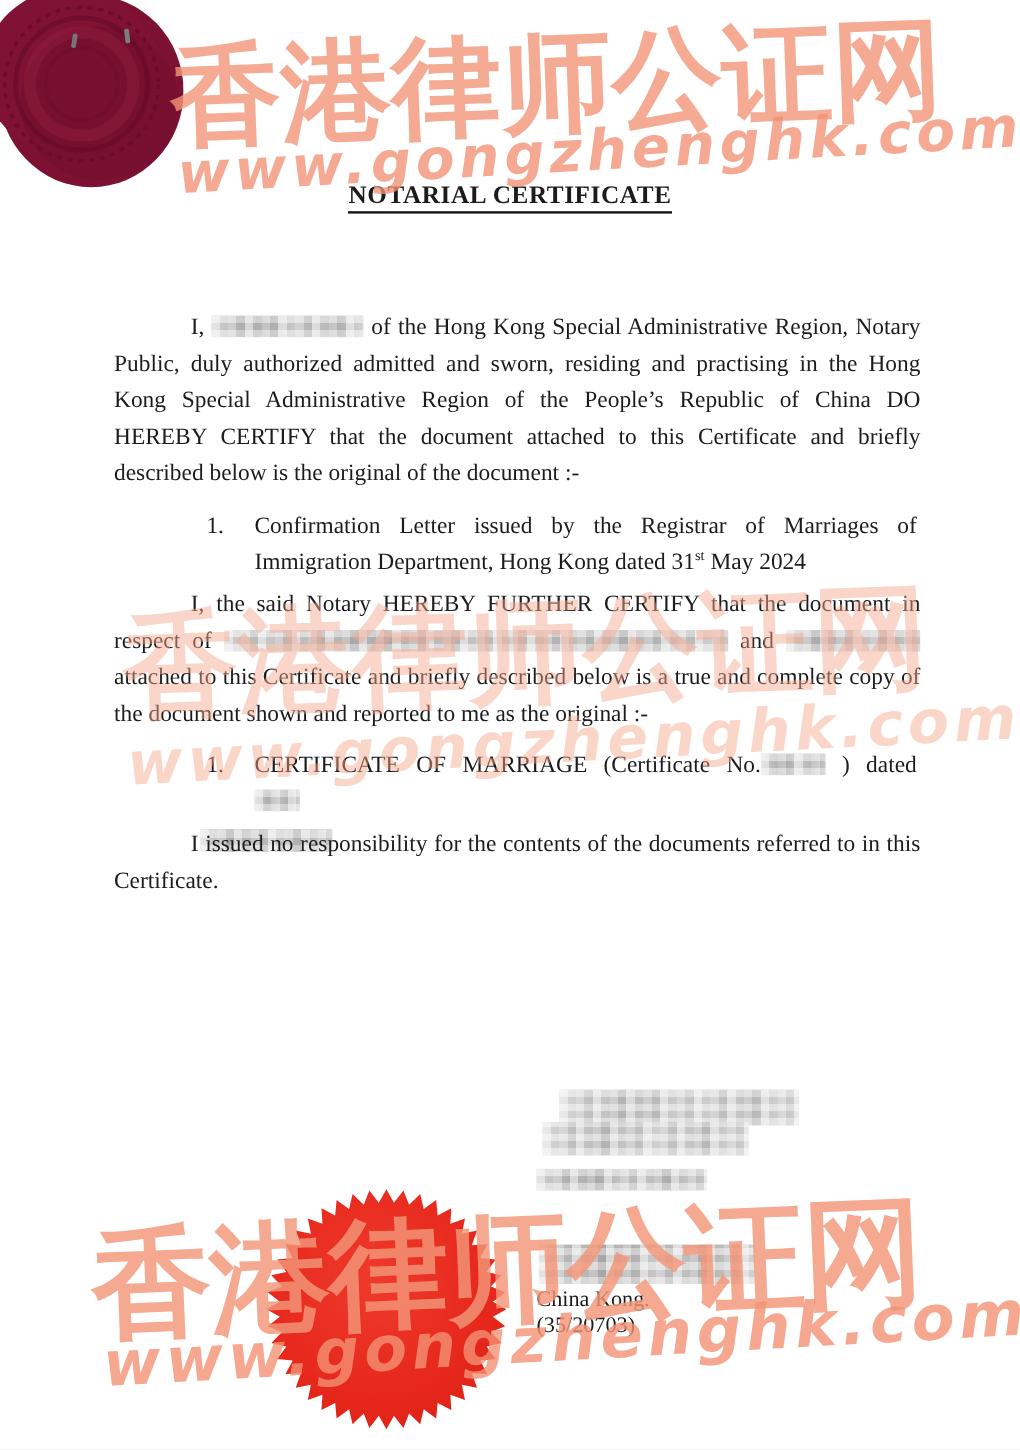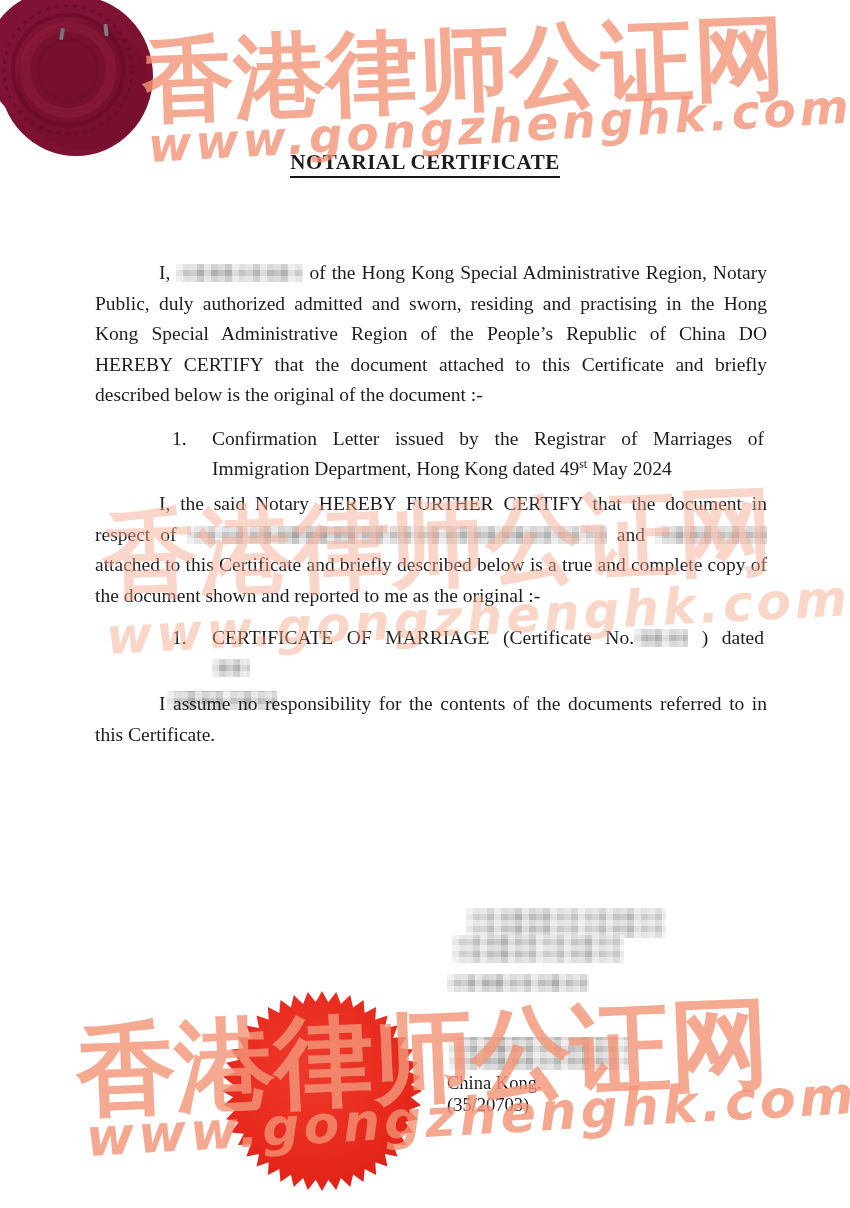--- a/index.html
+++ b/index.html
@@ -88,40 +88,40 @@
 
 
   <div class="para para-indent p1">
     <span>I,</span>
     <span class="px px-inline" style="width:127px;"></span>
     <span>of the Hong Kong Special Administrative Region, Notary Public, duly authorized admitted and sworn, residing and practising in the Hong Kong Special Administrative Region of the People’s Republic of China DO HEREBY CERTIFY that the document attached to this Certificate and briefly described below is the original of the document :-</span>
   </div>
 
   <div class="list-item li1">
     <span class="li-num">1.</span>
-    <span>Confirmation Letter issued by the Registrar of Marriages of Immigration Department, Hong Kong dated 49</span><sup>st</sup><span> May 2024</span>
+    <span>Confirmation Letter issued by the Registrar of Marriages of Immigration Department, Hong Kong dated 31</span><sup>st</sup><span> May 2024</span>
   </div>
 
   <div class="para para-indent p2">
     <span>I, the said Notary HEREBY FURTHER CERTIFY that the document in respect of</span>
     <span class="px px-inline" style="width:420px;"></span>
     <span>and</span>
     <span class="px px-inline" style="width:112px;"></span>
     <span>attached to this Certificate and briefly described below is a true and complete copy of the document shown and reported to me as the original :-</span>
   </div>
 
   <div class="list-item li2">
     <span class="li-num">1.</span>
     <span>CERTIFICATE OF MARRIAGE (Certificate No.</span><span class="px px-inline" style="width:54px;"></span>
     <span>) dated</span>
     <span class="px px-inline" style="width:38px;"></span>
     <span class="px" style="display:block; width:110px; height:19px; margin-top:9px; margin-left:-45px;"></span>
   </div>
 
-  <div class="para para-indent p3">I assume no responsibility for the contents of the documents referred to in this Certificate.</div>
+  <div class="para para-indent p3">I issued no responsibility for the contents of the documents referred to in this Certificate.</div>
 
 
   <div class="px px-abs px-soft" style="left:466px; top:908px; width:200px; height:30px;"></div>
   <div class="px px-abs px-soft" style="left:452px; top:935px; width:172px; height:28px;"></div>
   <div class="px px-abs" style="left:447px; top:974px; width:142px; height:18px;"></div>
 
 
   <div class="px px-abs" style="left:449px; top:1037px; width:180px; height:33px;"></div>
 
   <div class="signoff-b">

